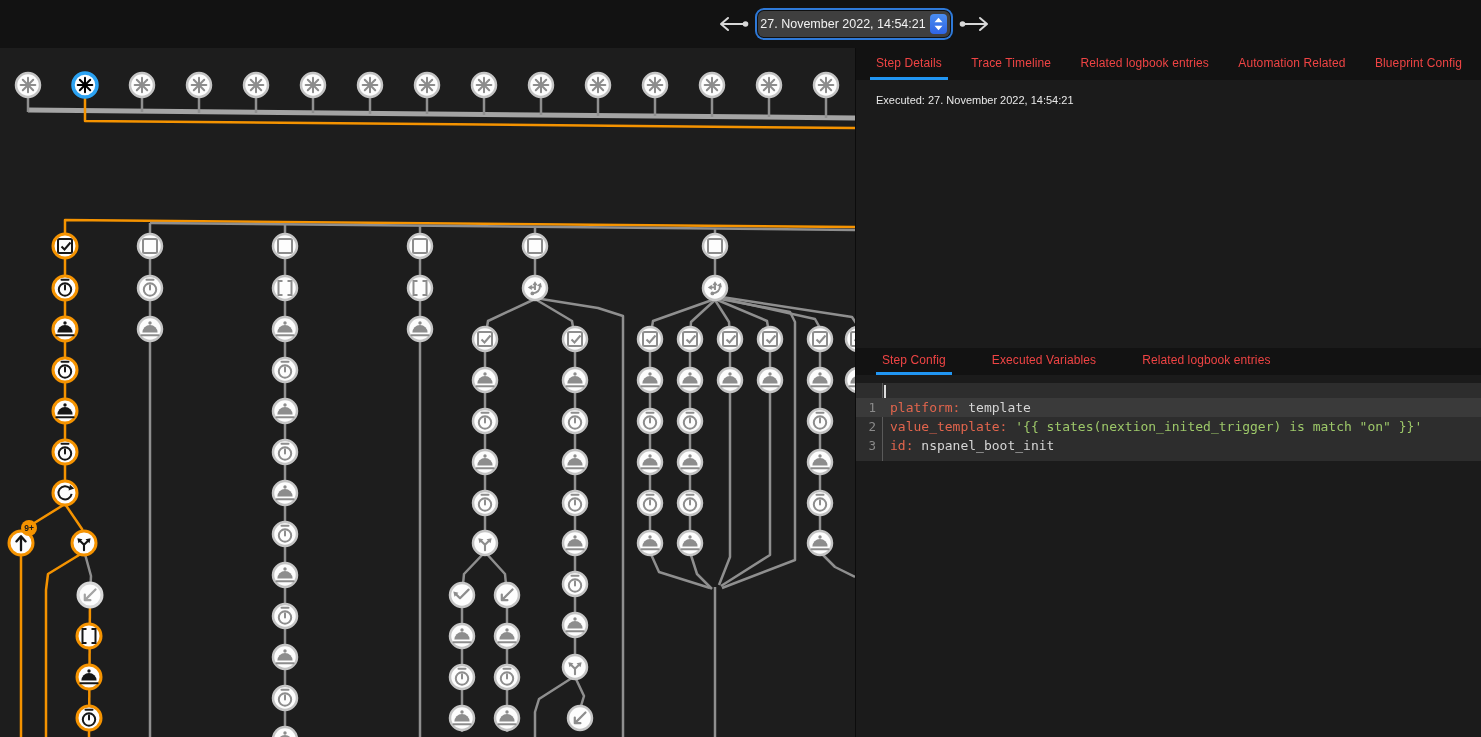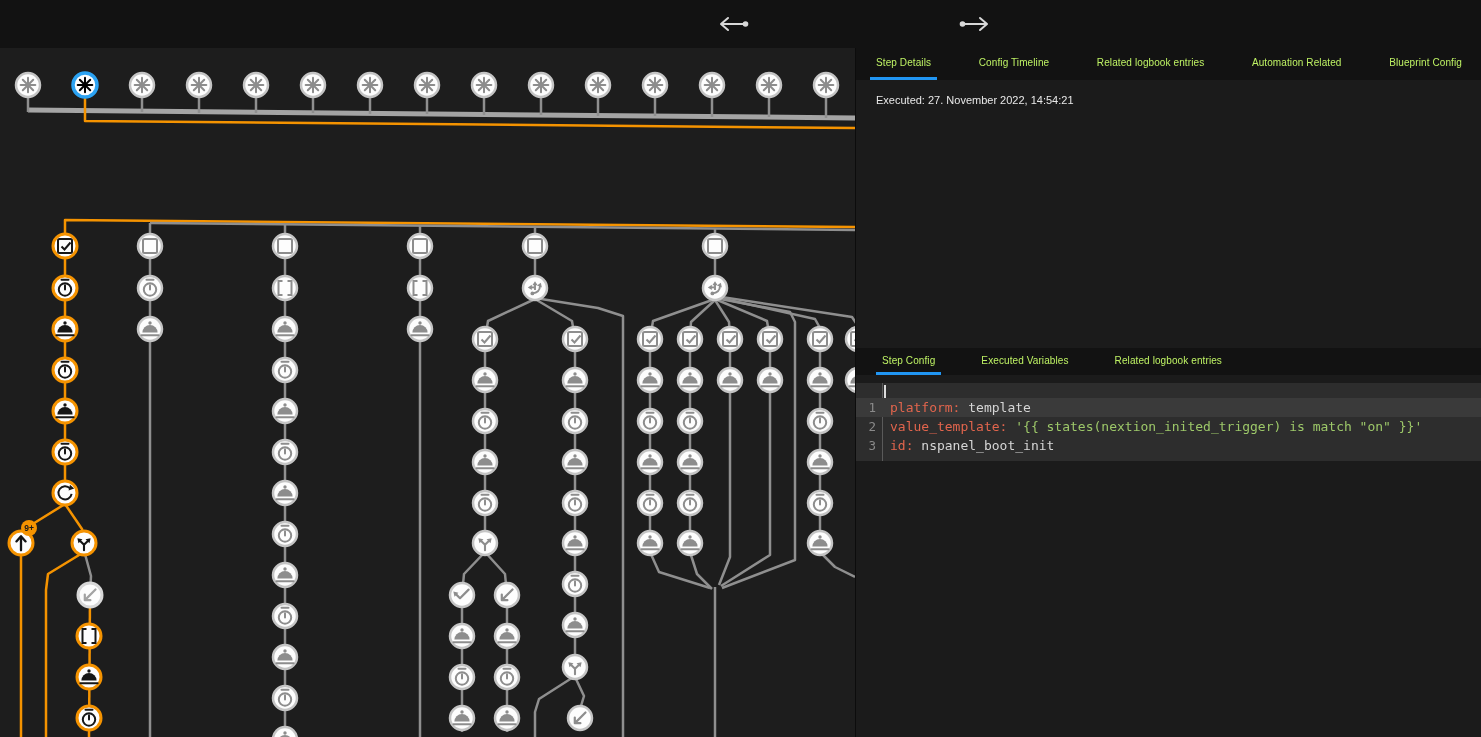--- a/index.html
+++ b/index.html
@@ -15,21 +15,21 @@
   .stepper{position:absolute;right:3px;top:3px;width:17px;height:20px;border-radius:4px;
       background:linear-gradient(#4a8df0,#2f64e6);display:flex;align-items:center;justify-content:center;}
   
   .graph{position:absolute;left:0;top:48px;width:855px;height:689px;background:#1d1d1d;overflow:hidden;}
   .graph svg{display:block;}
   
   .panel{position:absolute;left:855px;top:48px;width:626px;height:689px;background:#1b1b1b;border-left:1px solid #0c0c0c;box-sizing:border-box;}
   .tabbar{position:absolute;left:0;width:626px;background:#121212;display:flex;align-items:stretch;box-sizing:border-box;}
   .tabbar.main{top:0;height:32px;justify-content:space-between;padding:0 14px;}
   .tabbar.sub{top:300px;height:27px;justify-content:flex-start;gap:34px;padding:0 0 0 20px;}
-  .tab{display:flex;align-items:center;padding:0 6px;font-size:10px;color:#bef264;letter-spacing:.1px;
+  .tab{display:flex;align-items:center;padding:0 6px;font-size:12px;color:#ef4444;letter-spacing:.1px;
       border-bottom:3px solid transparent;box-sizing:border-box;cursor:pointer;white-space:nowrap;}
   .tab.active{border-bottom-color:#2196f3;}
   .executed{position:absolute;left:20px;top:46px;font-size:11px;color:#e8e8e8;}
   
   .editor{position:absolute;left:0;top:335px;width:626px;height:78px;background:#2d2d2d;
       font-family:"DejaVu Sans Mono","Liberation Mono",monospace;font-size:13px;cursor:text;}
   .gutterline{position:absolute;left:26px;top:0;bottom:0;width:1px;background:#5a5a5a;}
   .cursorbar{position:absolute;left:28px;top:2px;width:1.5px;height:16px;background:#dcdcdc;}
   .crows{position:absolute;left:0;top:15px;right:0;}
   .crow{display:flex;height:19px;line-height:19px;}
@@ -44,20 +44,29 @@
 <div id="app">
 
   <div class="topbar">
     <button class="navbtn prev" title="">
       <svg width="34" height="20" viewBox="0 0 34 20">
         <path d="M6,10 H27" stroke="#d8d8d8" stroke-width="2" fill="none"></path>
         <path d="M12,4 L5,10 L12,16" stroke="#d8d8d8" stroke-width="2" fill="none" stroke-linejoin="round" stroke-linecap="round"></path>
         <circle cx="29.5" cy="10" r="2.8" fill="#d8d8d8"></circle>
       </svg>
     </button>
+    <div class="dateselect">
+      <span>27. November 2022, 14:54:21</span>
+      <span class="stepper">
+        <svg width="13" height="16" viewBox="0 0 13 16">
+          <path d="M2.5,6.2 L6.5,1.8 L10.5,6.2 Z" fill="#ffffff"></path>
+          <path d="M2.5,9.8 L6.5,14.2 L10.5,9.8 Z" fill="#ffffff"></path>
+        </svg>
+      </span>
+    </div>
     <button class="navbtn next" title="">
       <svg width="34" height="20" viewBox="0 0 34 20">
         <circle cx="4.5" cy="10" r="2.8" fill="#d8d8d8"></circle>
         <path d="M7,10 H28" stroke="#d8d8d8" stroke-width="2" fill="none"></path>
         <path d="M22,4 L29,10 L22,16" stroke="#d8d8d8" stroke-width="2" fill="none" stroke-linejoin="round" stroke-linecap="round"></path>
       </svg>
     </button>
   </div>
 
   <div class="graph">
@@ -762,21 +771,21 @@
           <path d="M-7.6,3.6 A7.6,7.6 0 0,1 7.6,3.6 Z" fill="#8d8d8d"></path>
           <circle cx="0" cy="-6" r="1.7" fill="#8d8d8d"></circle>
           <line x1="-8.6" y1="6.2" x2="8.6" y2="6.2" stroke="#8d8d8d" stroke-width="2" stroke-linecap="round"></line>
         </g>
       </svg>
   </div>
 
   <div class="panel">
     <div class="tabbar main">
         <div class="tab active">Step Details</div>
-        <div class="tab">Config Timeline</div>
+        <div class="tab">Trace Timeline</div>
         <div class="tab">Related logbook entries</div>
         <div class="tab">Automation Related</div>
         <div class="tab">Blueprint Config</div>
       </div>
     <div class="executed">Executed: 27. November 2022, 14:54:21</div>
 
     <div class="tabbar sub">
         <div class="tab active">Step Config</div>
         <div class="tab">Executed Variables</div>
         <div class="tab">Related logbook entries</div>

